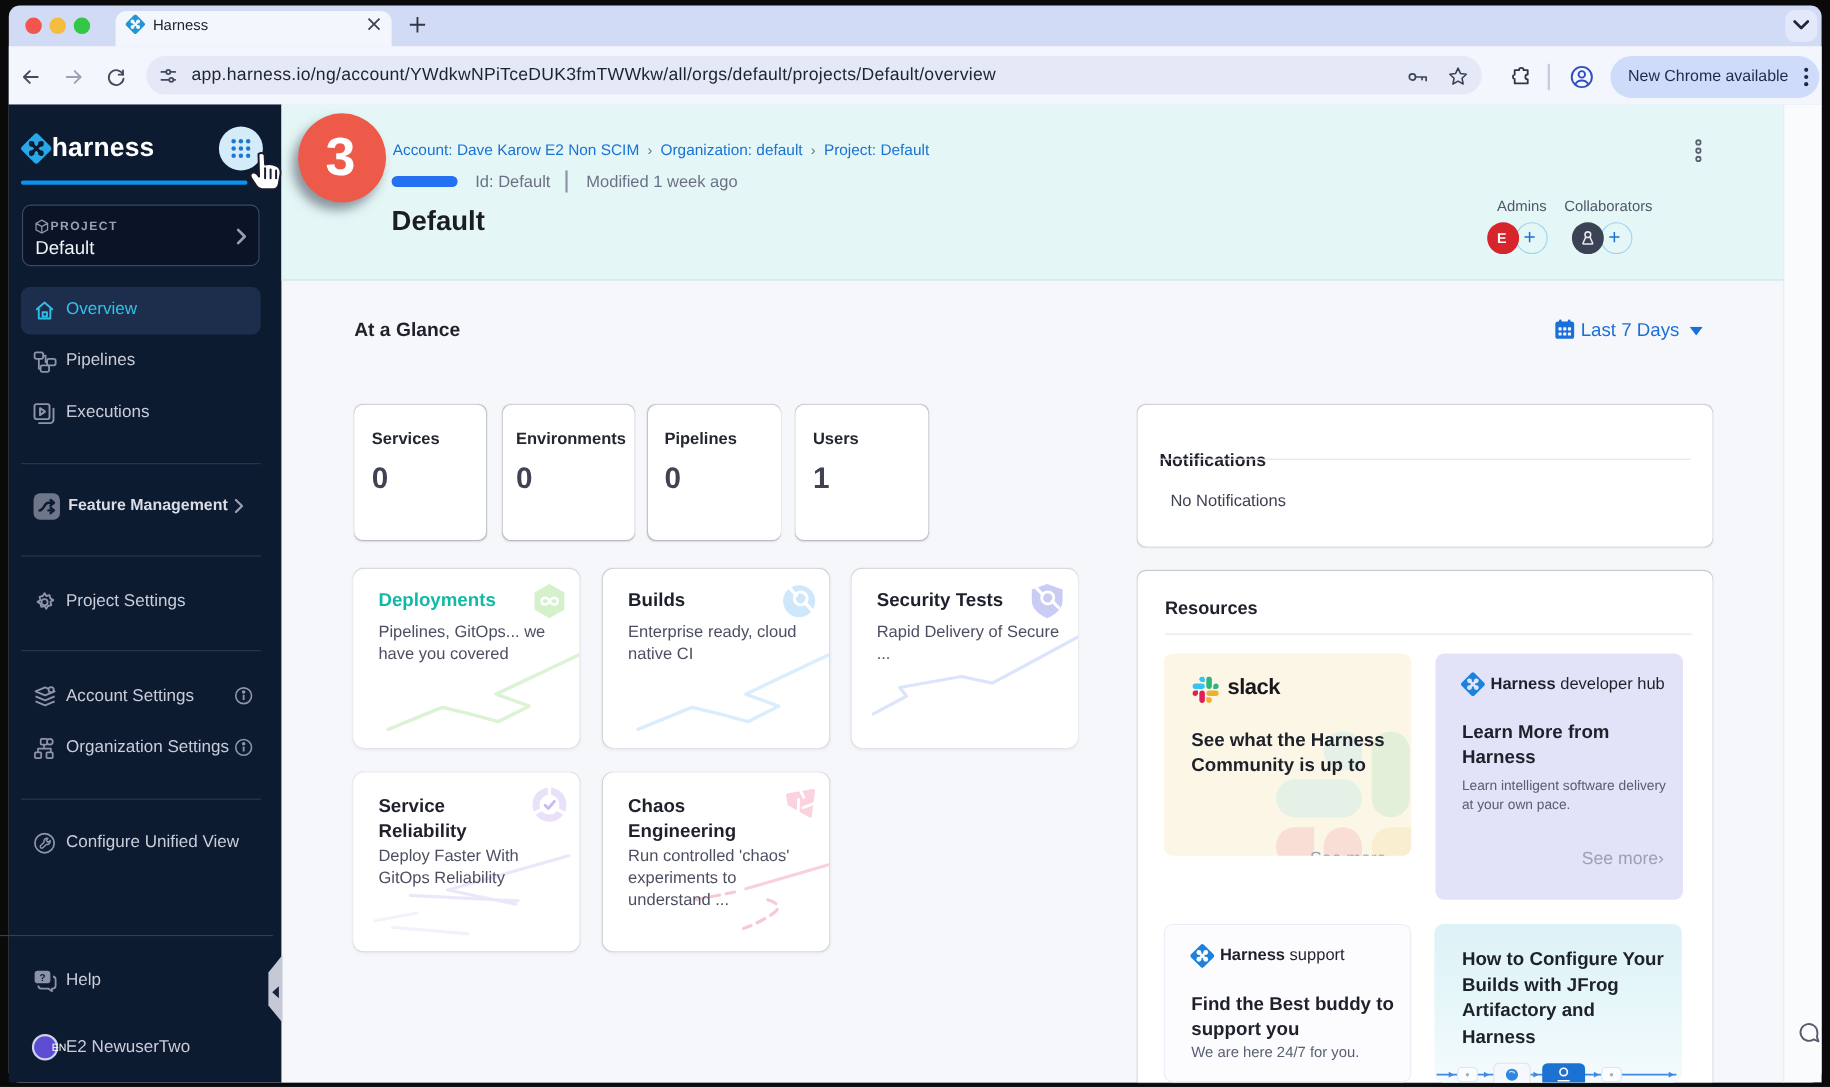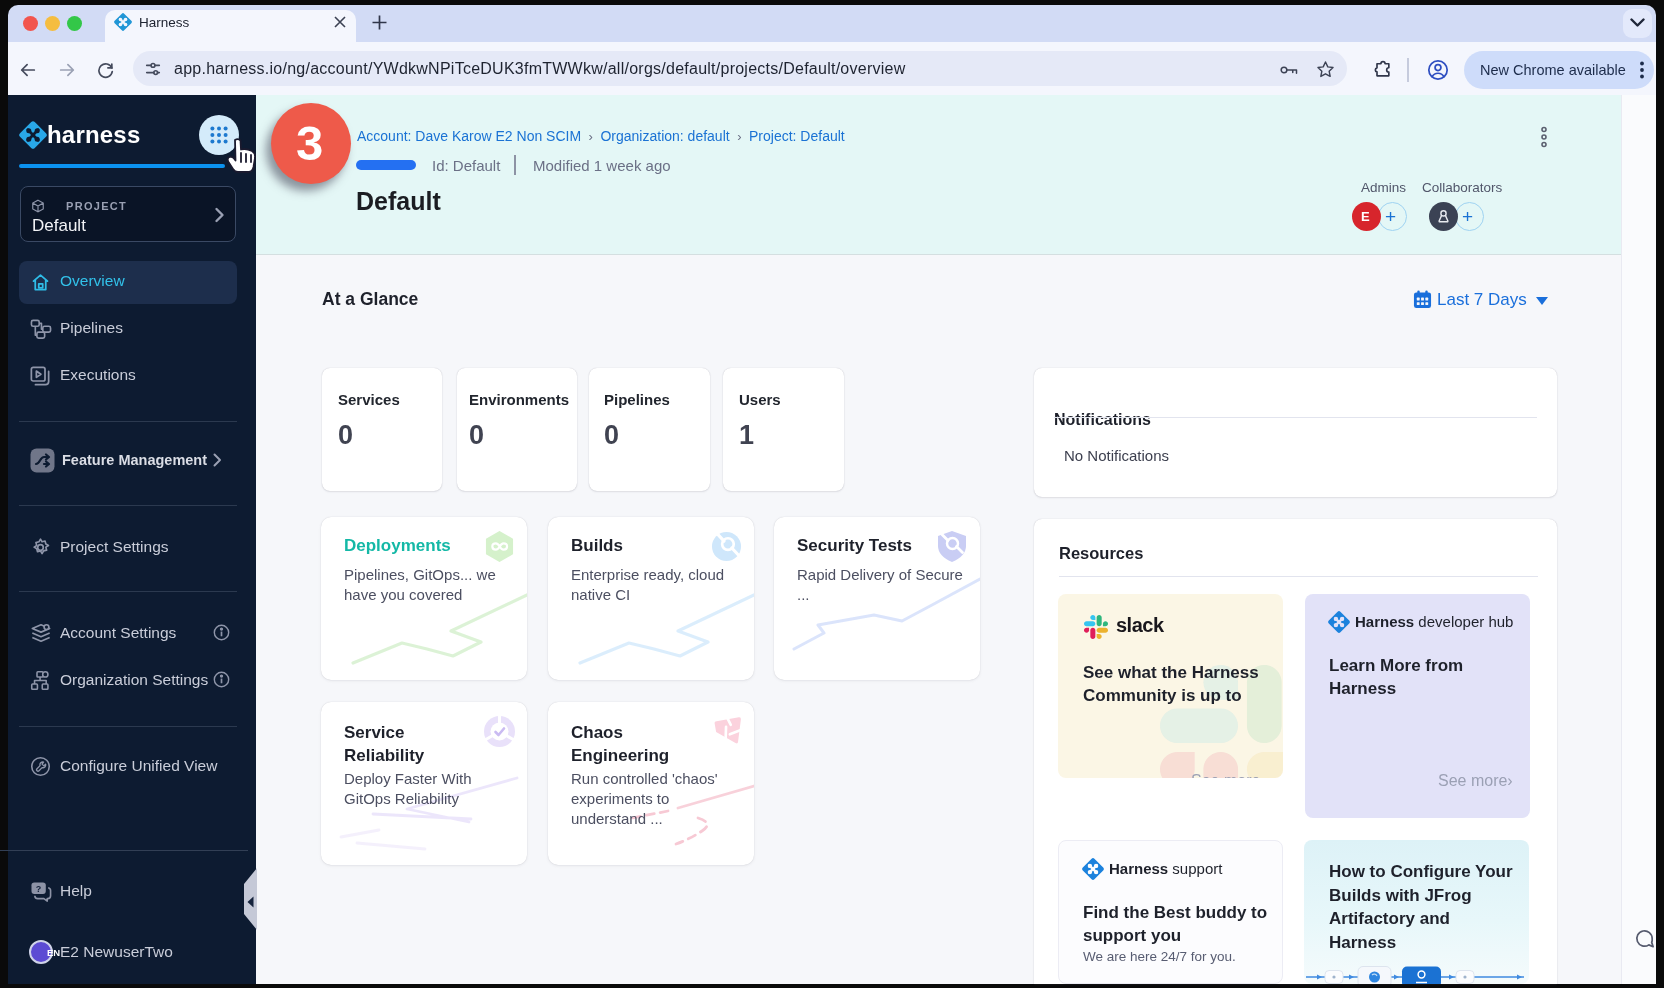--- a/index.html
+++ b/index.html
@@ -132,21 +132,21 @@
       <circle cx="10" cy="16.6" r="2"></circle>
       <circle cx="16.6" cy="16.6" r="2"></circle>
   </svg>
 
   <div class="abs" style="left:19px;top:164px;width:206px;height:4px;background:#0b92ef;border-radius:2px;"></div>
 
   <div class="abs" style="left:20px;top:186px;width:216px;height:56px;border:1px solid #3a4964;border-radius:8px;background:#0a1426;"></div>
   <svg class="abs" style="left:31px;top:199px" width="14" height="14" viewBox="0 0 24 24" fill="none" stroke="#8e95a9" stroke-width="2">
       <path d="M12 2 L21 7 V17 L12 22 L3 17 V7 Z M3 7 L12 12 L21 7 M12 12 V22"></path>
     </svg>
-  <span class="abs" style="left:66px;top:200px;font-size:11px;font-weight:700;letter-spacing:1.3px;color:#9aa0b3;">PROJECT</span>
+  <span class="abs" style="left:46px;top:200px;font-size:11px;font-weight:700;letter-spacing:1.3px;color:#9aa0b3;">PROJECT</span>
   <span class="abs" style="left:32px;top:216px;font-size:17px;color:#f2f3f6;">Default</span>
   <svg class="abs" style="left:214px;top:207px" width="11" height="16" viewBox="0 0 11 16" fill="none" stroke="#9aa0b3" stroke-width="2.4" stroke-linecap="round" stroke-linejoin="round">
       <path d="M2.5 2 L8.5 8 L2.5 14"></path>
     </svg>
 
   <div class="abs" style="left:19px;top:261px;width:218px;height:43px;border-radius:8px;background:#1d2e4c;"></div>
   <svg class="navico" style="top:272px" width="21" height="21" viewBox="0 0 24 24" fill="none" stroke="#2fbde8" stroke-width="2" stroke-linecap="round" stroke-linejoin="round">
       <path d="M4 10.5 L12 3.5 L20 10.5 M6 8.8 V20 H18 V8.8"></path>
       <rect x="10" y="13.5" width="4.5" height="4.5"></rect>
     </svg>
@@ -221,21 +221,21 @@
   <div class="sdiv" style="left:0;top:850px;width:248px;background:#323f55;"></div>
 
   <svg class="navico" style="top:881px" width="23" height="21" viewBox="0 0 24 22">
       <rect x="1.5" y="1.5" width="15" height="12" rx="3" fill="#8d93a6"></rect>
       <text x="9" y="11" font-size="9.5" font-weight="bold" fill="#13213a" text-anchor="middle" font-family="Liberation Sans">?</text>
       <path d="M5 15.5 a3 3 0 0 0 3 3 H14.5 l3.5 2.5 v-2.5 h0.5 a3 3 0 0 0 3 -3 V10 a3 3 0 0 0 -2.5 -2.95" fill="none" stroke="#8d93a6" stroke-width="1.7" stroke-linejoin="round"></path>
     </svg>
   <span class="navtxt" style="top:882px;">Help</span>
 
   <div class="abs" style="left:29px;top:940px;width:24px;height:24px;border-radius:50%;background:#5c4bd3;border:2px solid #cfd3e8;"></div>
-  <span class="abs" style="left:34px;top:947px;font-size:9.5px;font-weight:700;color:#fff;padding-left:13px;">EN</span>
+  <span class="abs" style="left:34px;top:947px;font-size:9.5px;font-weight:400;color:#fff;padding-left:13px;">EN</span>
   <span class="navtxt" style="top:943px;">E2 NewuserTwo</span>
 
   <svg class="abs" style="left:243px;top:868px" width="14" height="62" viewBox="0 0 14 62">
     <path d="M14 0 L1 16 V46 L14 62 Z" fill="#c5c9d7"></path>
     <path d="M10.5 28.5 L4.5 34 L10.5 39.5 Z" fill="#15233c"></path>
   </svg>
 </div>
 
 <div id="header-items">
   <span class="abs" style="left:357px;top:128px;font-size:14px;color:#1a72d4;">Account: Dave Karow E2 Non SCIM <span style="color:#6b7086;font-size:13px;">&nbsp;›&nbsp;</span> Organization: default <span style="color:#6b7086;font-size:13px;">&nbsp;›&nbsp;</span> Project: Default</span>
@@ -419,20 +419,21 @@
           <circle cx="36" cy="36" r="10"></circle>
           <circle cx="64" cy="36" r="10"></circle>
           <circle cx="36" cy="64" r="10"></circle>
           <circle cx="64" cy="64" r="10"></circle>
           <rect x="44.5" y="21" width="11" height="58" rx="5.5" transform="rotate(45 50 50)"></rect>
           <rect x="44.5" y="21" width="11" height="58" rx="5.5" transform="rotate(-45 50 50)"></rect>
         </g>
     </svg>
     <span class="abs" style="left:50px;top:19px;font-size:15px;color:#1e212b;"><b>Harness</b> developer hub</span>
     <span class="abs" style="left:24px;top:60px;font-size:17px;font-weight:700;color:#1e212b;line-height:23px;width:180px;display:inline-block;">Learn More from Harness</span>
+    <span class="abs" style="left:24px;top:112px;font-size:12.5px;color:#585d72;line-height:17px;width:200px;display:inline-block;">Learn intelligent software delivery<br>at your own pace.</span>
     <span class="abs" style="left:133px;top:178px;font-size:16px;color:#9ba0b4;">See more›</span>
   </div>
 
   <div class="abs" style="left:1058px;top:840px;width:225px;height:144px;border-radius:8px;background:#fcfcfe;border:1px solid #ececf4;">
     <svg class="abs" style="left:23px;top:17px" width="22" height="22" viewBox="0 0 100 100">
       <path d="M50 10 L90 50 L50 90 L10 50 Z" fill="#1c82dd" stroke="#1c82dd" stroke-width="18" stroke-linejoin="round"></path>
       <g fill="#fcfcfe">
           <circle cx="36" cy="36" r="10"></circle>
           <circle cx="64" cy="36" r="10"></circle>
           <circle cx="36" cy="64" r="10"></circle>

